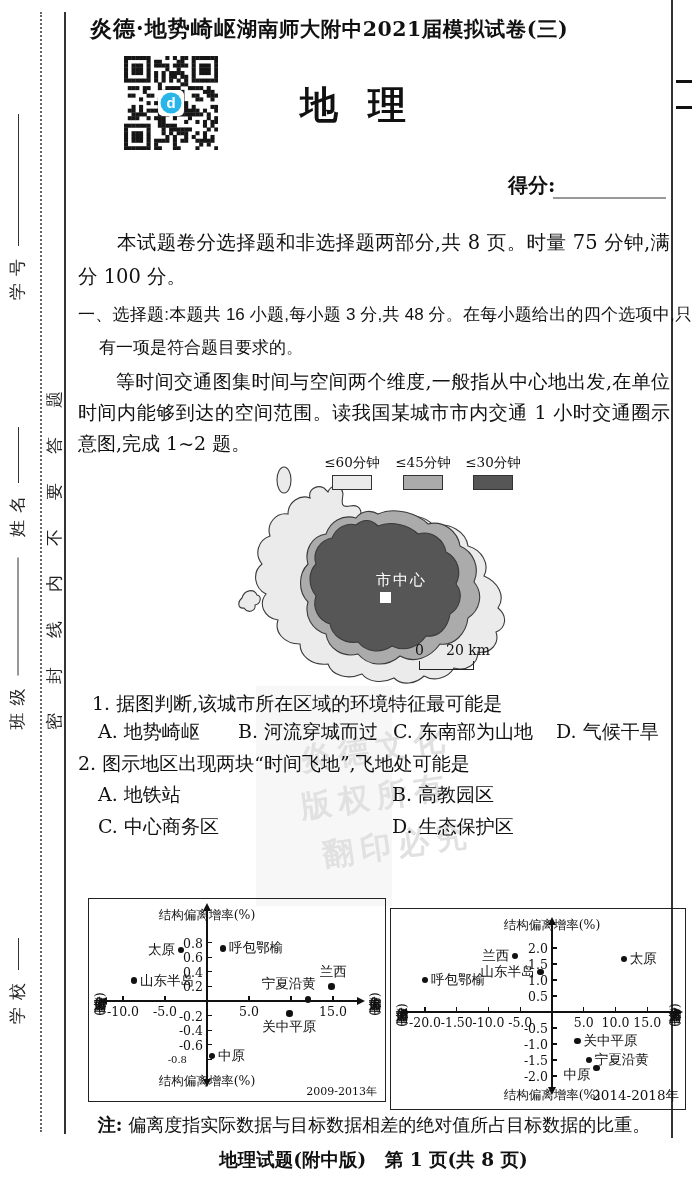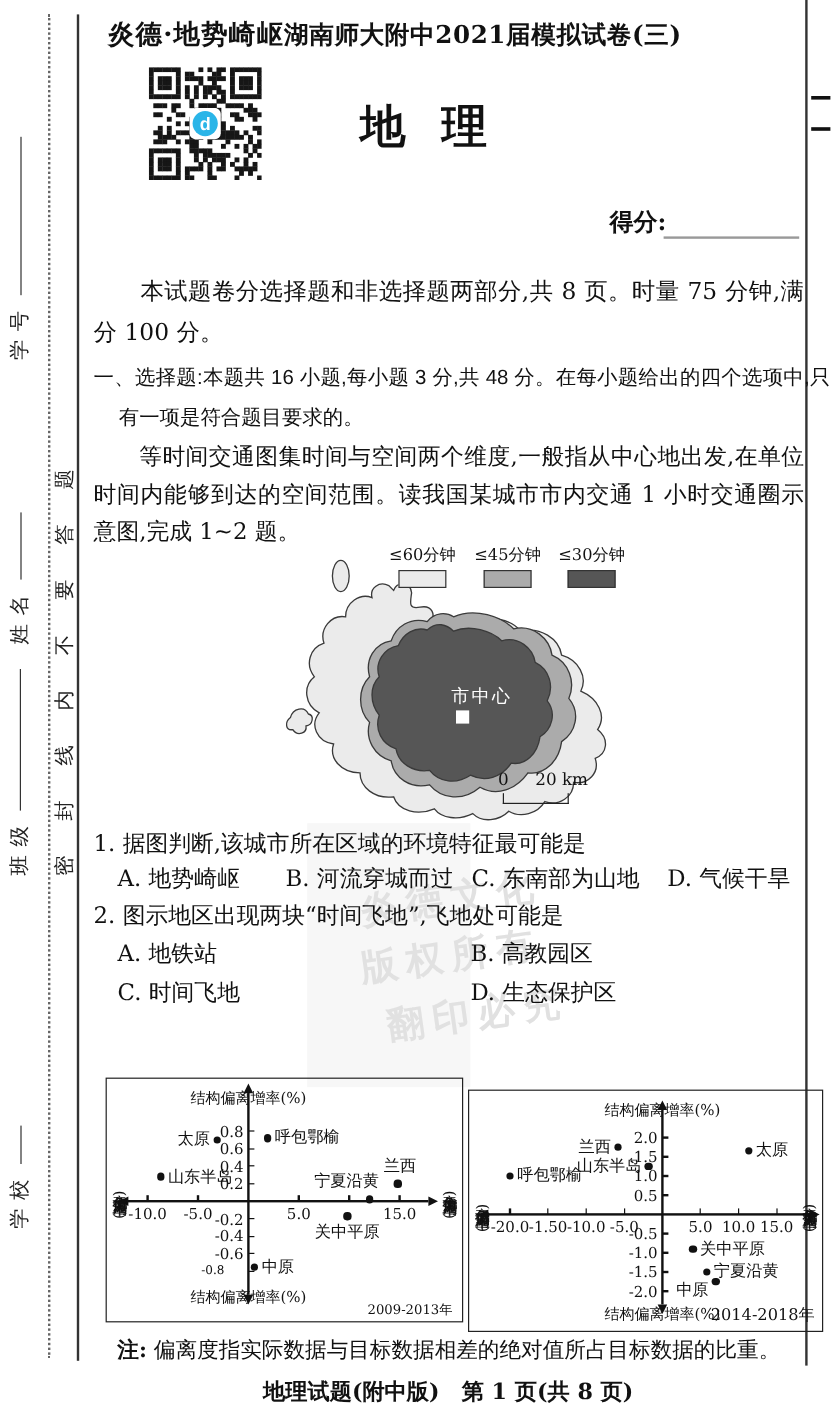--- a/index.html
+++ b/index.html
@@ -418,38 +418,38 @@
       <div class="leg-label">≤30分钟</div>
       <div class="leg-swatch" style="background: rgb(86, 86, 86);"></div>
     </div>
     <div class="map-center-label" style="left:148px;top:119px;">市中心</div>
     <div class="map-sq" style="left:152px;top:140px;"></div>
     <div class="scale-num" style="left:187px;top:190px;">0</div>
     <div class="scale-num" style="left:218px;top:190px;">20 km</div>
     <div class="scale-bar" style="left:191px;top:209px;"></div>
   </div>
 
-  <div class="qtext" style="left:78px;top:690px;text-align:right;">
+  <div class="qtext" style="left:92px;top:690px;text-align:right;">
     <span>1.</span>
     <span>据图判断,该城市所在区域的环境特征最可能是</span>
   </div>
   <div class="optrow" style="left:98px;top:719px;width:572px;">
     <span style="width:140px;">A. 地势崎岖</span>
     <span style="width:155px;">B. 河流穿城而过</span>
     <span style="width:163px;">C. 东南部为山地</span>
     <span>D. 气候干旱</span>
   </div>
 
   <div class="qtext" style="left:78px;top:750px;">
     <span>2.</span>
     <span>图示地区出现两块“时间飞地”,飞地处可能是</span>
   </div>
   <div class="opt-abs" style="left:98px;top:782px;">A. 地铁站</div>
   <div class="opt-abs" style="left:392px;top:782px;">B. 高教园区</div>
-  <div class="opt-abs" style="left:98px;top:814px;">C. 时间飞地</div>
+  <div class="opt-abs" style="left:98px;top:814px;">C. 中心商务区</div>
   <div class="opt-abs" style="left:392px;top:814px;">D. 生态保护区</div>
 
 
   <div id="plot-0" class="plotbox" style="left:88px;top:898px;width:296px;height:202px;">
       <div style="left: 14px; top: 101.3px; width: 254px; height: 1.4px; background: rgb(17, 17, 17);"></div>
       <div style="left: 117.3px; top: 8px; width: 1.4px; height: 172px; background: rgb(17, 17, 17);"></div>
       <div style="left: 6px; top: 97.5px; width: 0px; height: 0px; border-width: 4.5px 8px 4.5px 4.5px; border-style: solid; border-color: transparent rgb(17, 17, 17) transparent transparent; border-image: initial;"></div>
       <div style="left: 268px; top: 97.5px; width: 0px; height: 0px; border-width: 4.5px 4.5px 4.5px 8px; border-style: solid; border-color: transparent transparent transparent rgb(17, 17, 17); border-image: initial;"></div>
       <div style="left: 113.5px; top: 0px; width: 0px; height: 0px; border-width: 4.5px 4.5px 8px; border-style: solid; border-color: transparent transparent rgb(17, 17, 17); border-image: initial;"></div>
       <div style="left: 113.5px; top: 180px; width: 0px; height: 0px; border-width: 8px 4.5px 4.5px; border-style: solid; border-color: rgb(17, 17, 17) transparent transparent; border-image: initial;"></div>

